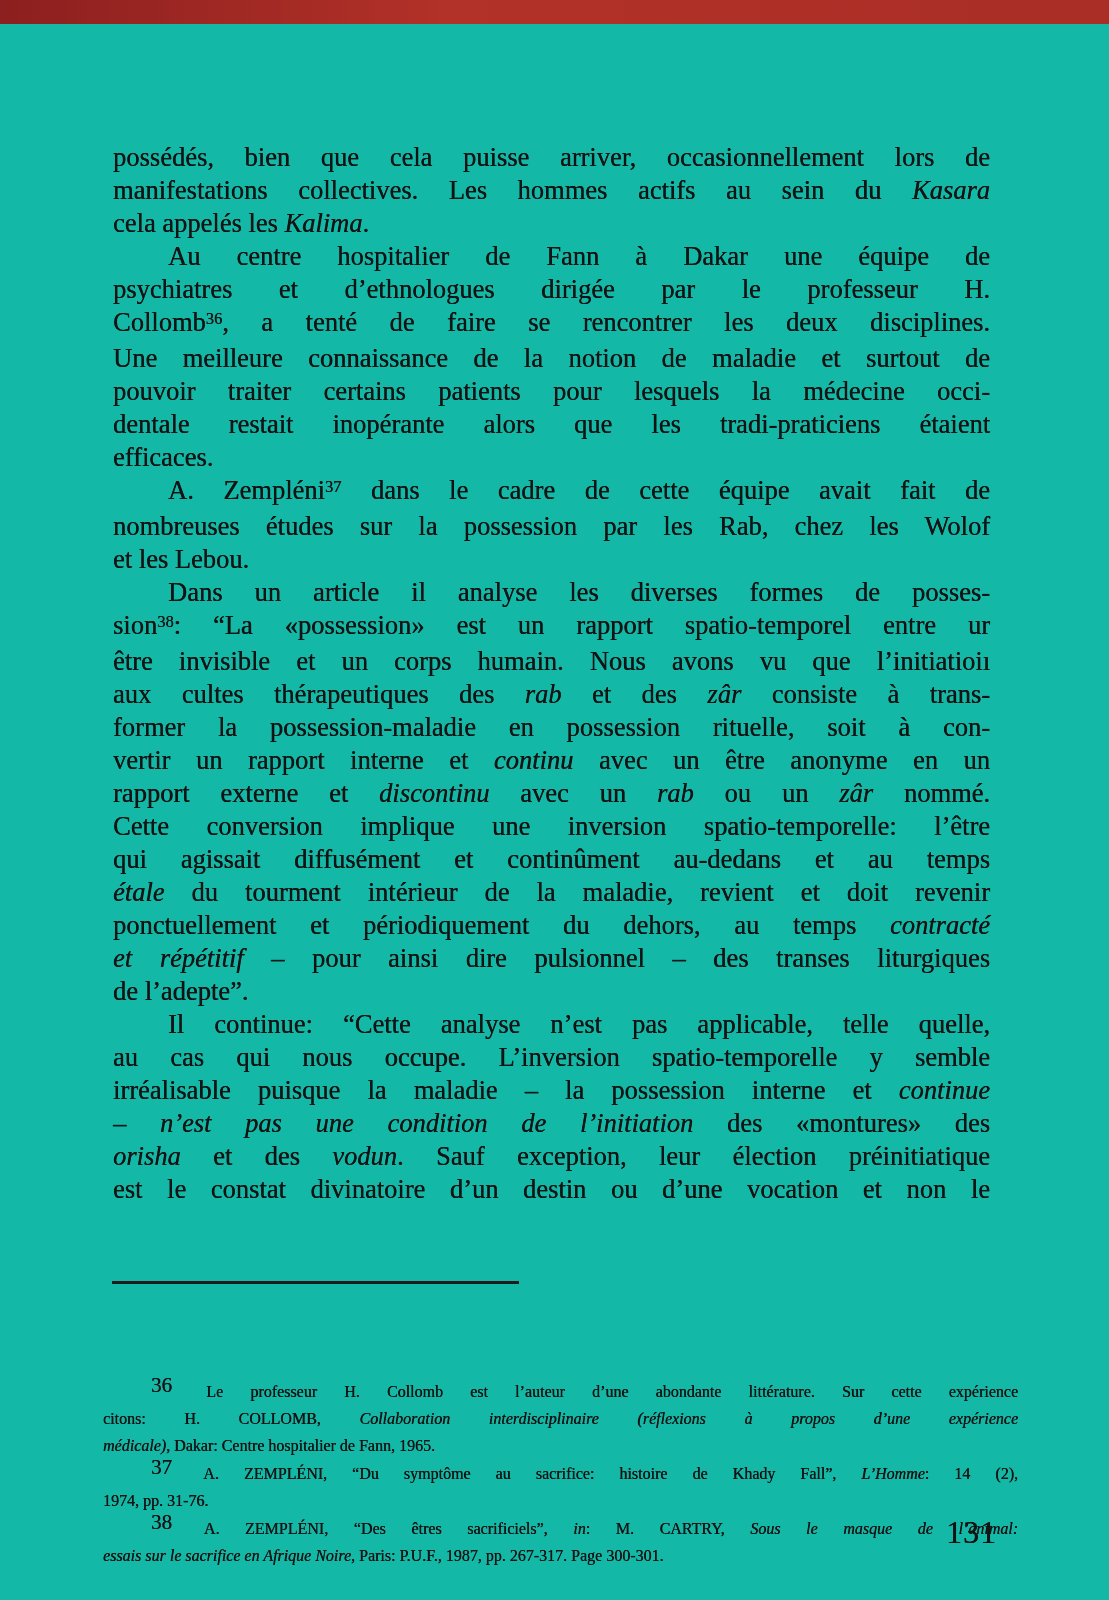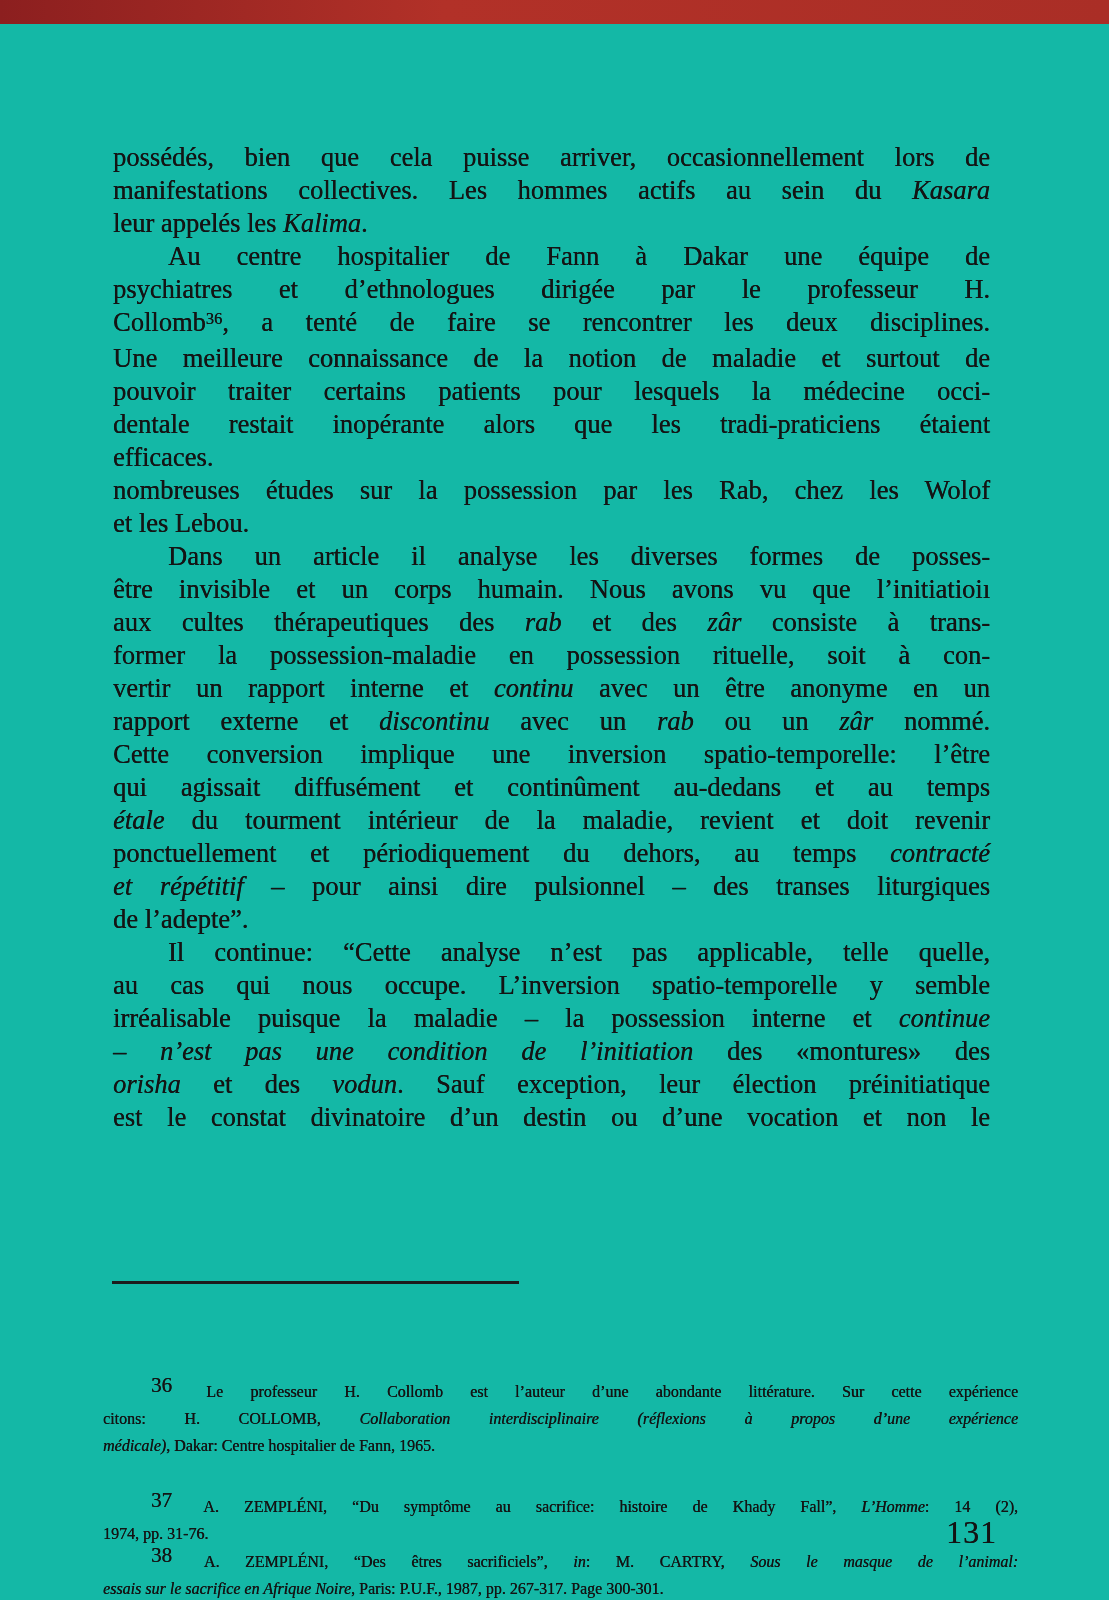--- a/index.html
+++ b/index.html
@@ -28,37 +28,39 @@
 </style>
 </head>
 <body>
 
 <div class="page">
   <div class="topbar"></div>
   <div class="body-text" id="body-text">
       <div>
         <div class="line just"><span>possédés, bien que cela puisse arriver, occasionnellement lors de</span></div>
         <div class="line just"><span>manifestations collectives. Les hommes actifs au sein du </span><span class="it">Kasara</span></div>
-        <div class="line"><span>leur appelés les </span><span class="it">Kalima</span><span>.</span></div>
+        <div class="line"><span>cela appelés les </span><span class="it">Kalima</span><span>.</span></div>
       </div>
       <div>
         <div class="line just" style="padding-left: 55px;"><span>Au centre hospitalier de Fann à Dakar une équipe de</span></div>
         <div class="line just"><span>psychiatres et d’ethnologues dirigée par le professeur H.</span></div>
         <div class="line just"><span>Collomb</span><span class="sup">36</span><span>, a tenté de faire se rencontrer les deux disciplines.</span></div>
         <div class="line just"><span>Une meilleure connaissance de la notion de maladie et surtout de</span></div>
         <div class="line just"><span>pouvoir traiter certains patients pour lesquels la médecine occi-</span></div>
         <div class="line just"><span>dentale restait inopérante alors que les tradi-praticiens étaient</span></div>
         <div class="line"><span>efficaces.</span></div>
       </div>
       <div>
+        <div class="line just" style="padding-left: 55px;"><span>A. Zempléni</span><span class="sup">37</span><span> dans le cadre de cette équipe avait fait de</span></div>
         <div class="line just"><span>nombreuses études sur la possession par les Rab, chez les Wolof</span></div>
         <div class="line"><span>et les Lebou.</span></div>
       </div>
       <div>
         <div class="line just" style="padding-left: 55px;"><span>Dans un article il analyse les diverses formes de posses-</span></div>
+        <div class="line just"><span>sion</span><span class="sup">38</span><span>: “La «possession» est un rapport spatio-temporel entre ur</span></div>
         <div class="line just"><span>être invisible et un corps humain. Nous avons vu que l’initiatioiı</span></div>
         <div class="line just"><span>aux cultes thérapeutiques des </span><span class="it">rab</span><span> et des </span><span class="it">zâr</span><span> consiste à trans-</span></div>
         <div class="line just"><span>former la possession-maladie en possession rituelle, soit à con-</span></div>
         <div class="line just"><span>vertir un rapport interne et </span><span class="it">continu</span><span> avec un être anonyme en un</span></div>
         <div class="line just"><span>rapport externe et </span><span class="it">discontinu</span><span> avec un </span><span class="it">rab</span><span> ou un </span><span class="it">zâr</span><span> nommé.</span></div>
         <div class="line just"><span>Cette conversion implique une inversion spatio-temporelle: l’être</span></div>
         <div class="line just"><span>qui agissait diffusément et continûment au-dedans et au temps</span></div>
         <div class="line just"><span class="it">étale</span><span> du tourment intérieur de la maladie, revient et doit revenir</span></div>
         <div class="line just"><span>ponctuellement et périodiquement du dehors, au temps </span><span class="it">contracté</span></div>
         <div class="line just"><span class="it">et répétitif</span><span> – pour ainsi dire pulsionnel – des transes liturgiques</span></div>
@@ -74,21 +76,21 @@
       </div>
     </div>
   <div class="fn-rule"></div>
   <div class="footnotes" id="footnotes">
       <div>
         <div class="line just" style="padding-left: 48px;"><span class="fnum">36</span><span> Le professeur H. Collomb est l’auteur d’une abondante littérature. Sur cette expérience</span></div>
         <div class="line just"><span>citons: H. COLLOMB, </span><span class="it">Collaboration interdisciplinaire (réflexions à propos d’une expérience</span></div>
         <div class="line"><span class="it">médicale)</span><span>, Dakar: Centre hospitalier de Fann, 1965.</span></div>
       </div>
       <div>
-        <div class="line just" style="padding-left: 48px; margin-top: 33px;"><span class="fnum">37</span><span> A. ZEMPLÉNI, “Du symptôme au sacrifice: histoire de Khady Fall”, </span><span class="it">L’Homme</span><span>: 14 (2),</span></div>
+        <div class="line just" style="padding-left: 48px;"><span class="fnum">37</span><span> A. ZEMPLÉNI, “Du symptôme au sacrifice: histoire de Khady Fall”, </span><span class="it">L’Homme</span><span>: 14 (2),</span></div>
         <div class="line"><span>1974, pp. 31-76.</span></div>
       </div>
       <div>
         <div class="line just" style="padding-left: 48px;"><span class="fnum">38</span><span> A. ZEMPLÉNI, “Des êtres sacrificiels”, </span><span class="it">in</span><span>: M. CARTRY, </span><span class="it">Sous le masque de l’animal:</span></div>
         <div class="line"><span class="it">essais sur le sacrifice en Afrique Noire</span><span>, Paris: P.U.F., 1987, pp. 267-317. Page 300-301.</span></div>
       </div>
     </div>
   <div class="page-number">131</div>
 </div>
 

